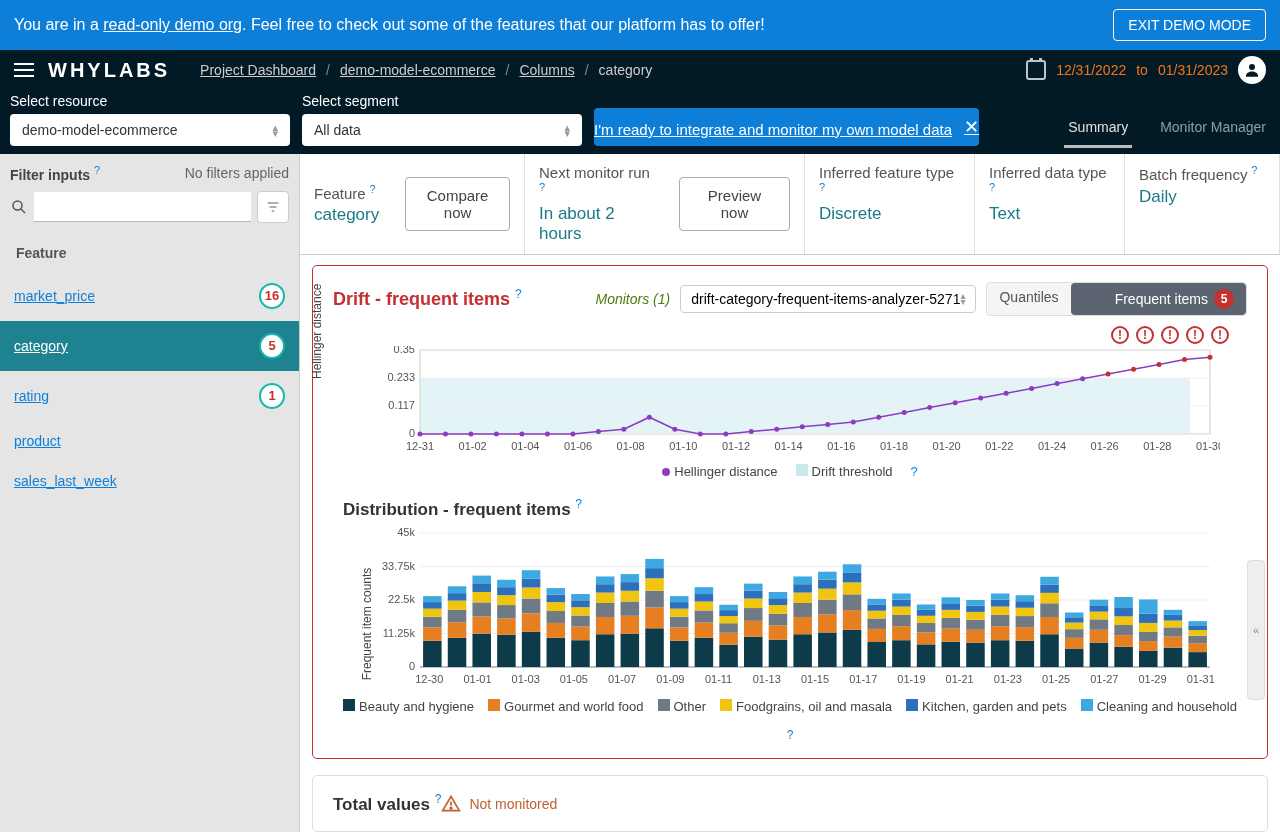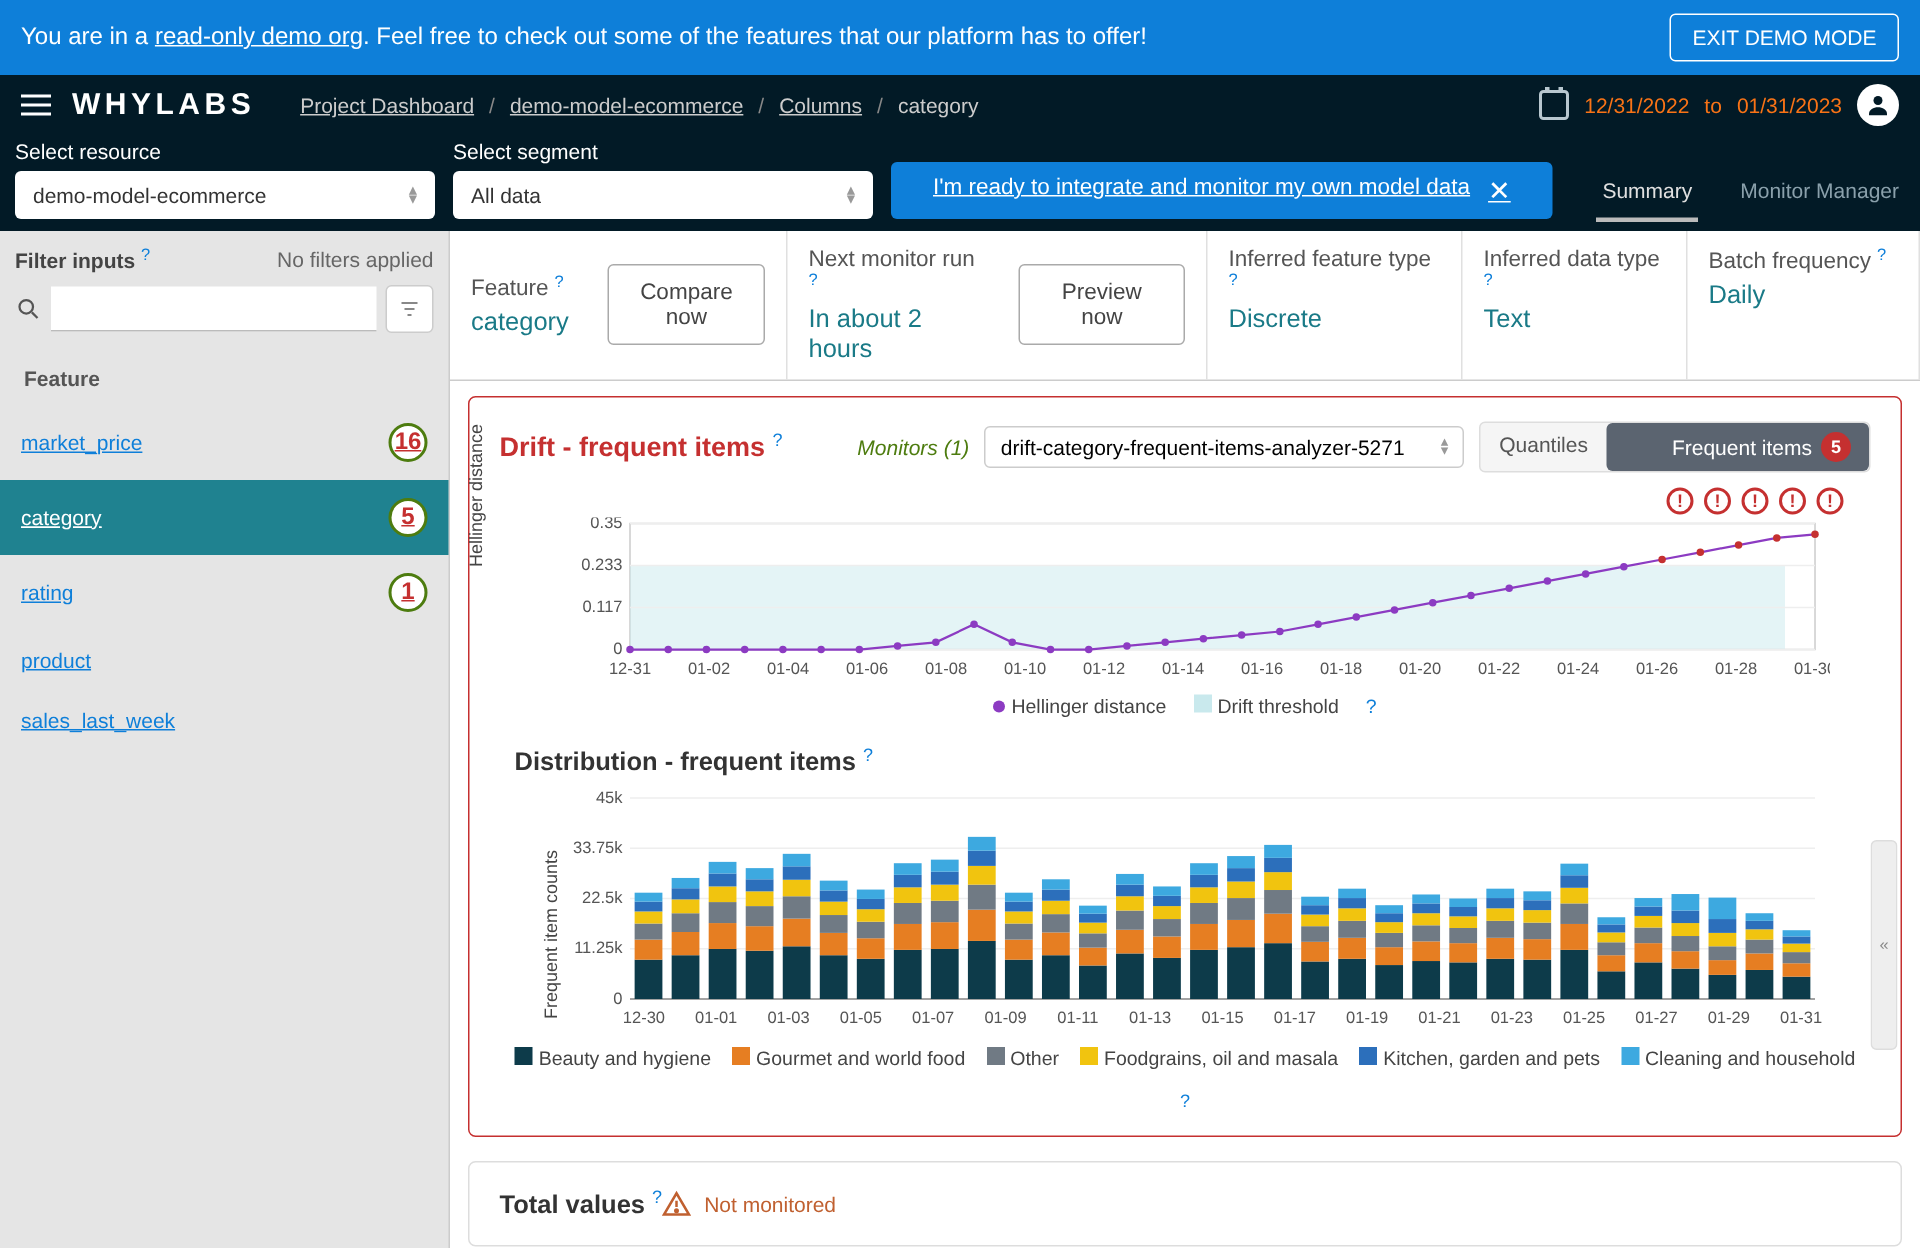--- a/index.html
+++ b/index.html
@@ -74,24 +74,24 @@
   display: flex;
   justify-content: space-between;
   align-items: center;
   cursor: pointer;
   color: #333;
 }
 .select-arrow { color: #999; font-size: 11px; display: flex; flex-direction: column; line-height: 6px; }
 .integrate-pill {
   background: #0e7fd9;
   color: #fff;
-  padding: 8px 28px;
+  padding: 8px 0;
   border-radius: 4px;
   display: flex;
-  align-items: flex-start;
+  align-items: flex-end;
   gap: 12px;
   font-size: 15px;
   text-decoration: underline;
   cursor: pointer;
   align-self: flex-end;
   margin-bottom: 2px;
 }
 .integrate-pill .close-x { text-decoration: none; font-size: 18px; cursor: pointer; }
 .subnav-tabs { margin-left: auto; display: flex; gap: 24px; align-self: flex-end; }
 .nav-tab { color: #8aa0ab; padding: 10px 4px; cursor: pointer; }
@@ -105,21 +105,21 @@
 .filter-header { padding: 10px 10px 0 10px; display: flex; justify-content: space-between; align-items: center; }
 .filter-header .title { font-weight: 600; color: #444; }
 .filter-header .q { color: #0e7fd9; font-size: 11px; vertical-align: super; }
 .no-filters { color: #666; font-size: 14px; }
 .search-row { display: flex; gap: 6px; padding: 8px 10px; align-items: center; }
 .search-input { flex: 1; border: none; border-bottom: 1px solid #bbb; padding: 6px 4px; font-size: 15px; }
 .filter-btn { width: 32px; height: 32px; border: 1px solid #ccc; border-radius: 4px; background: #fff; display: flex; align-items: center; justify-content: center; cursor: pointer; color: #888; }
 .feature-label { padding: 14px 16px 10px 16px; color: #555; font-weight: 600; font-size: 14px; }
 .feature-item { display: flex; justify-content: space-between; align-items: center; padding: 12px 14px; cursor: pointer; color: #0e7fd9; font-size: 14px; }
 .feature-item.active { background: #1f8290; color: #fff; text-decoration: underline; }
-.feature-item .count-badge { width: 26px; height: 26px; border: 2px solid #4d7c0f; border-radius: 50%; display: flex; align-items: center; justify-content: center; color: #c53030; background: #fff; font-weight: 700; font-size: 16px; text-decoration: underline; }
+.feature-item .count-badge { width: 26px; height: 26px; border: 2px solid #14b8a6; border-radius: 50%; display: flex; align-items: center; justify-content: center; color: #c53030; background: #fff; font-weight: 700; font-size: 13px; }
 
 
 .content { flex: 1; overflow-y: auto; background: #fff; }
 
 
 .info-strip { display: flex; border-bottom: 1px solid #ccc; }
 .info-cell { padding: 10px 14px; border-right: 1px solid #e0e0e0; }
 .info-cell .lbl { color: #555; font-size: 15px; }
 .info-cell .q { color: #0e7fd9; font-size: 11px; vertical-align: super; }
 .info-cell .val { color: #1a7a87; font-size: 17px; margin-top: 4px; }
@@ -127,21 +127,21 @@
 .info-cell.flex { display: flex; align-items: center; gap: 26px; }
 
 
 .card-area { padding: 10px 12px; }
 .card { border: 1px solid #c53030; border-radius: 5px; padding: 16px 20px; margin-bottom: 16px; }
 .card.unmon { border: 1px solid #ddd; }
 .card-head { display: flex; align-items: center; gap: 10px; margin-bottom: 10px; }
 .card-title { color: #c53030; font-weight: 700; font-size: 18px; }
 .card-title .q { color: #0e7fd9; font-size: 12px; vertical-align: super; font-weight: 400; }
 .monitors-label { margin-left: auto; color: #4d7c0f; font-style: italic; }
-.monitor-select { border: 1px solid #ccc; border-radius: 4px; padding: 5px 10px; font-size: 14px; display: flex; gap: 24px; align-items: center; cursor: pointer; }
+.monitor-select { border: 1px solid #ccc; border-radius: 4px; padding: 5px 10px; font-size: 14px; display: flex; gap: 0; align-items: center; cursor: pointer; }
 .toggle-group { display: flex; border: 1px solid #ddd; border-radius: 4px; overflow: hidden; background: #f5f5f5; }
 .toggle-pill { padding: 6px 12px; font-size: 14px; cursor: pointer; color: #555; }
 .toggle-pill.active { background: #5b6470; color: #fff; border-radius: 4px; display: flex; align-items: center; gap: 6px; padding-left: 44px; }
 .mini-badge { background: #c53030; color: #fff; border-radius: 50%; width: 20px; height: 20px; display: flex; align-items: center; justify-content: center; font-size: 12px; font-weight: 700; }
 
 
 .linechart-wrap { position: relative; }
 .alert-row { display: flex; gap: 7px; justify-content: flex-end; padding-right: 18px; margin-bottom: 2px; }
 .alert-circle { width: 18px; height: 18px; border: 2px solid #c53030; border-radius: 50%; color: #c53030; display: flex; align-items: center; justify-content: center; font-size: 12px; font-weight: 700; }
 .ylabel { position: absolute; left: -16px; top: 50%; transform: rotate(-90deg) translateX(30px); transform-origin: left; color: #444; font-size: 12px; }

